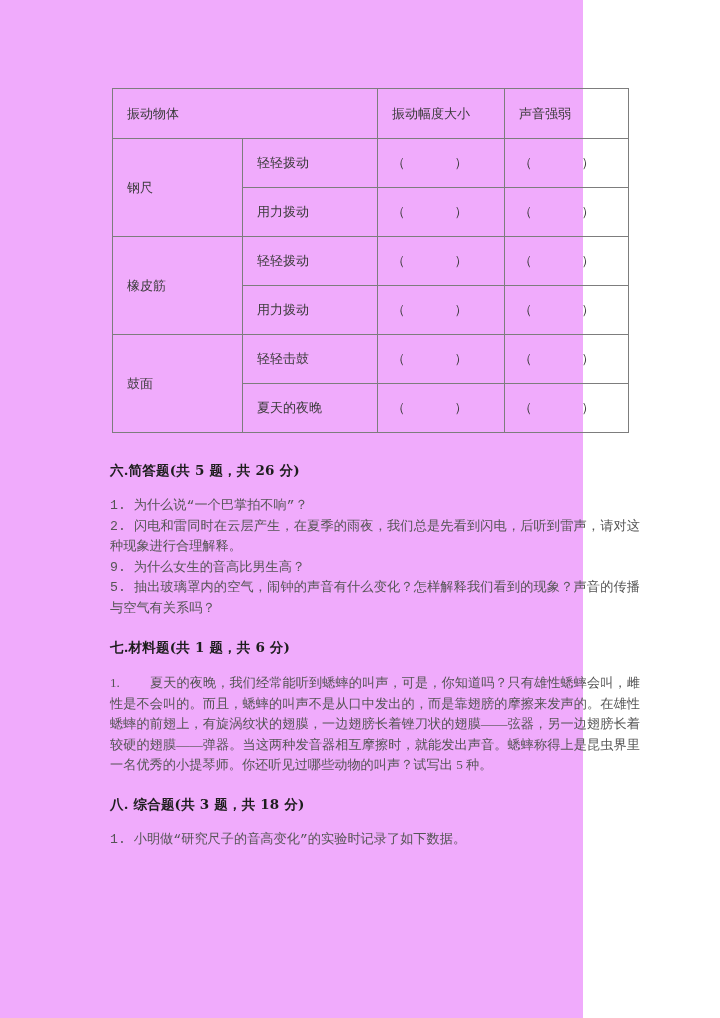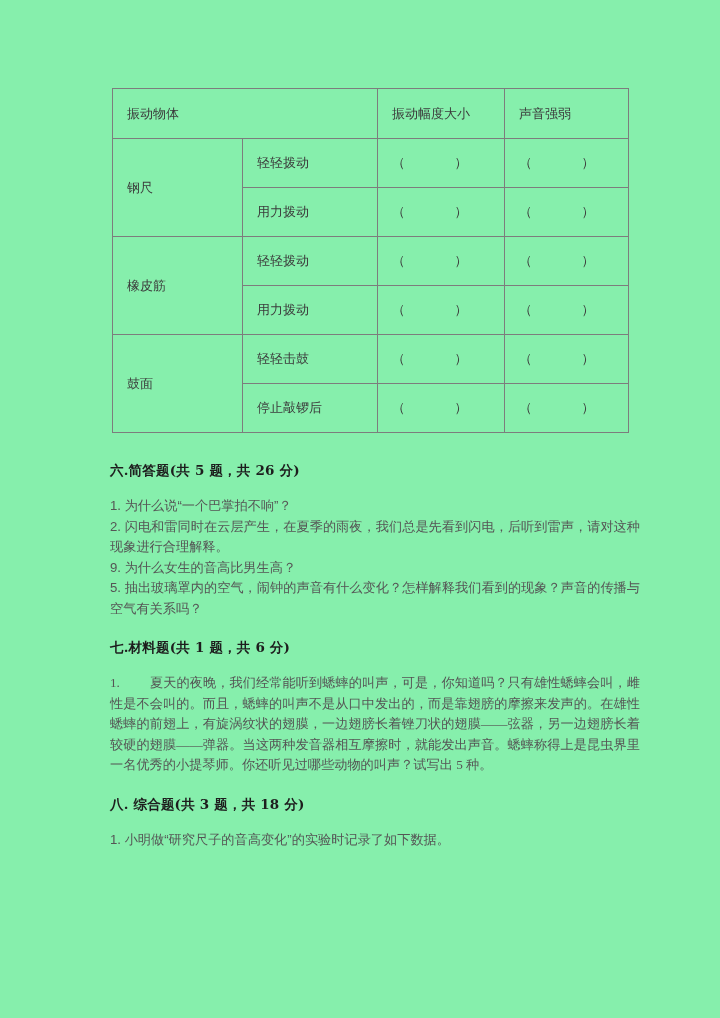--- a/index.html
+++ b/index.html
@@ -10,24 +10,24 @@
   body {
     width: 720px;
     height: 1018px;
     font-family: "Liberation Serif", "DejaVu Serif", serif;
     color: #444444;
     position: relative;
     overflow: hidden;
   }
 
   .page {
-    width: 720px;
+    width: 583px;
     height: 1018px;
     position: relative;
-    background: #86efac;
+    background: #f0abfc;
   }
 
   
   .table-wrap {
     position: absolute;
     left: 112px;
     top: 88px;
     width: 516px;
   }
   table.record-table {
@@ -82,21 +82,21 @@
     font-size: 13.5px;
     color: #1d1d1d;
     margin: 0;
     letter-spacing: 0.2px;
   }
   .q-list {
     margin: 0;
     padding: 0;
   }
   .q-line {
-    font-family: Liberation Sans, sans-serif;
+    font-family: Liberation Mono, monospace;
     font-size: 13.2px;
     line-height: 20.5px;
     color: #555555;
     margin: 0;
     white-space: pre-wrap;
     text-align: justify;
   }
   .para {
     font-family: "Liberation Serif", "DejaVu Serif", serif;
     font-size: 13.2px;
@@ -155,21 +155,21 @@
           <td class="paren-cell">（            ）</td>
         </tr>
 
         <tr>
           <td class="obj-cell" rowspan="2">鼓面</td>
           <td>轻轻击鼓</td>
           <td class="paren-cell">（            ）</td>
           <td class="paren-cell">（            ）</td>
         </tr>
         <tr>
-          <td>停止敲锣后</td>
+          <td>夏天的夜晚</td>
           <td class="paren-cell">（            ）</td>
           <td class="paren-cell">（            ）</td>
         </tr>
       </tbody>
     </table>
   </div>
 
   <div class="content">
 
     <div class="sec-head">六.简答题(共 5 题，共 26 分)</div>

